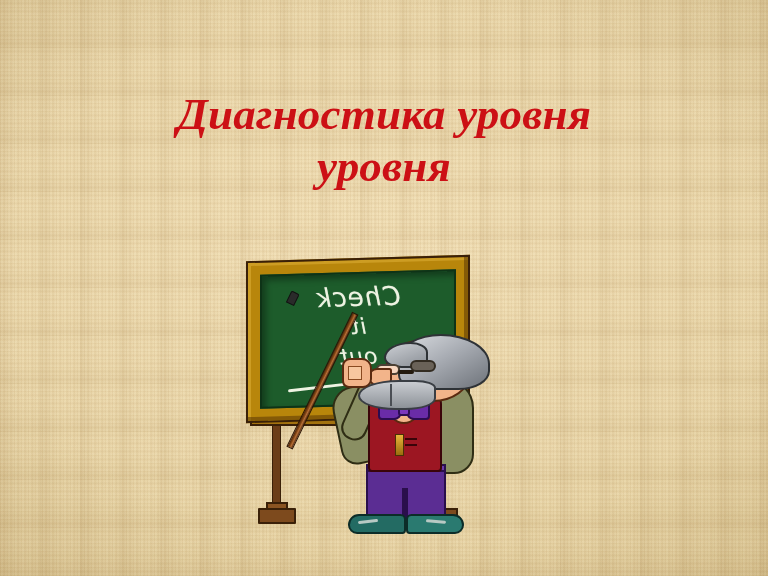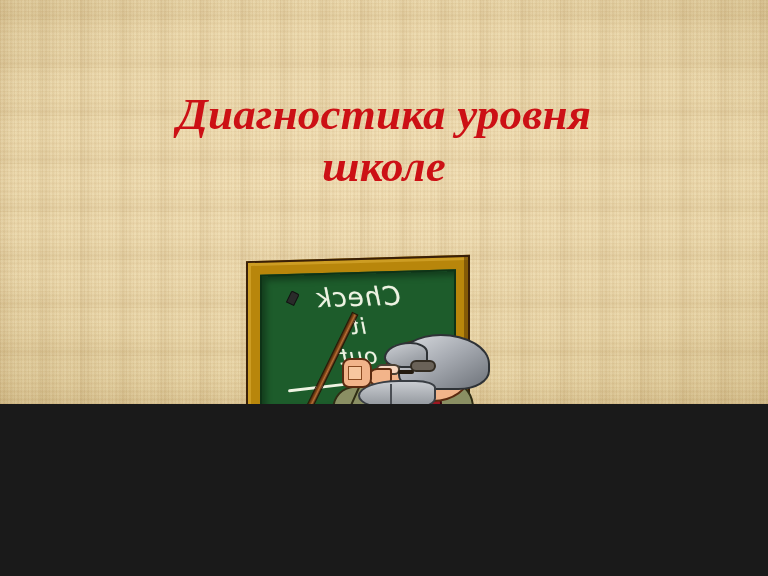--- a/index.html
+++ b/index.html
@@ -4,21 +4,21 @@
 <title>Диагностика уровня подготовки детей к школе</title>
 <style>
   html, body {
     margin: 0;
     padding: 0;
     background: #1a1a1a;
   }
   .slide {
     position: relative;
     width: 768px;
-    height: 404px;
+    height: 576px;
     overflow: hidden;
     font-family: "Liberation Serif", "DejaVu Serif", serif;
     background-color: #e9d6ab;
     background-image:
       
       repeating-linear-gradient(90deg,
         rgba(176,140,84,0.16) 0px,
         rgba(176,140,84,0.00) 1px,
         rgba(255,246,214,0.16) 2px,
         rgba(176,140,84,0.00) 3px,
@@ -252,21 +252,21 @@
   .lace-l { left: 44px; top: 182px; width: 20px; height: 3px; background:#b8c9c4; border-radius:2px; transform:rotate(-6deg); }
   .lace-r { left: 112px; top: 182px; width: 20px; height: 3px; background:#b8c9c4; border-radius:2px; transform:rotate(5deg); }
 </style>
 </head>
 <body>
 
 <div class="slide">
 
   <div class="title">
     <span class="ln">Диагностика уровня</span>
-    <span class="ln">школе</span>
+    <span class="ln">уровня</span>
   </div>
 
   <div class="clipart">
 
     <div class="leg-left"></div>
     <div class="foot-left-top"></div>
     <div class="foot-left"></div>
     <div class="leg-right"></div>
     <div class="foot-right"></div>
     <div class="rail"></div>

